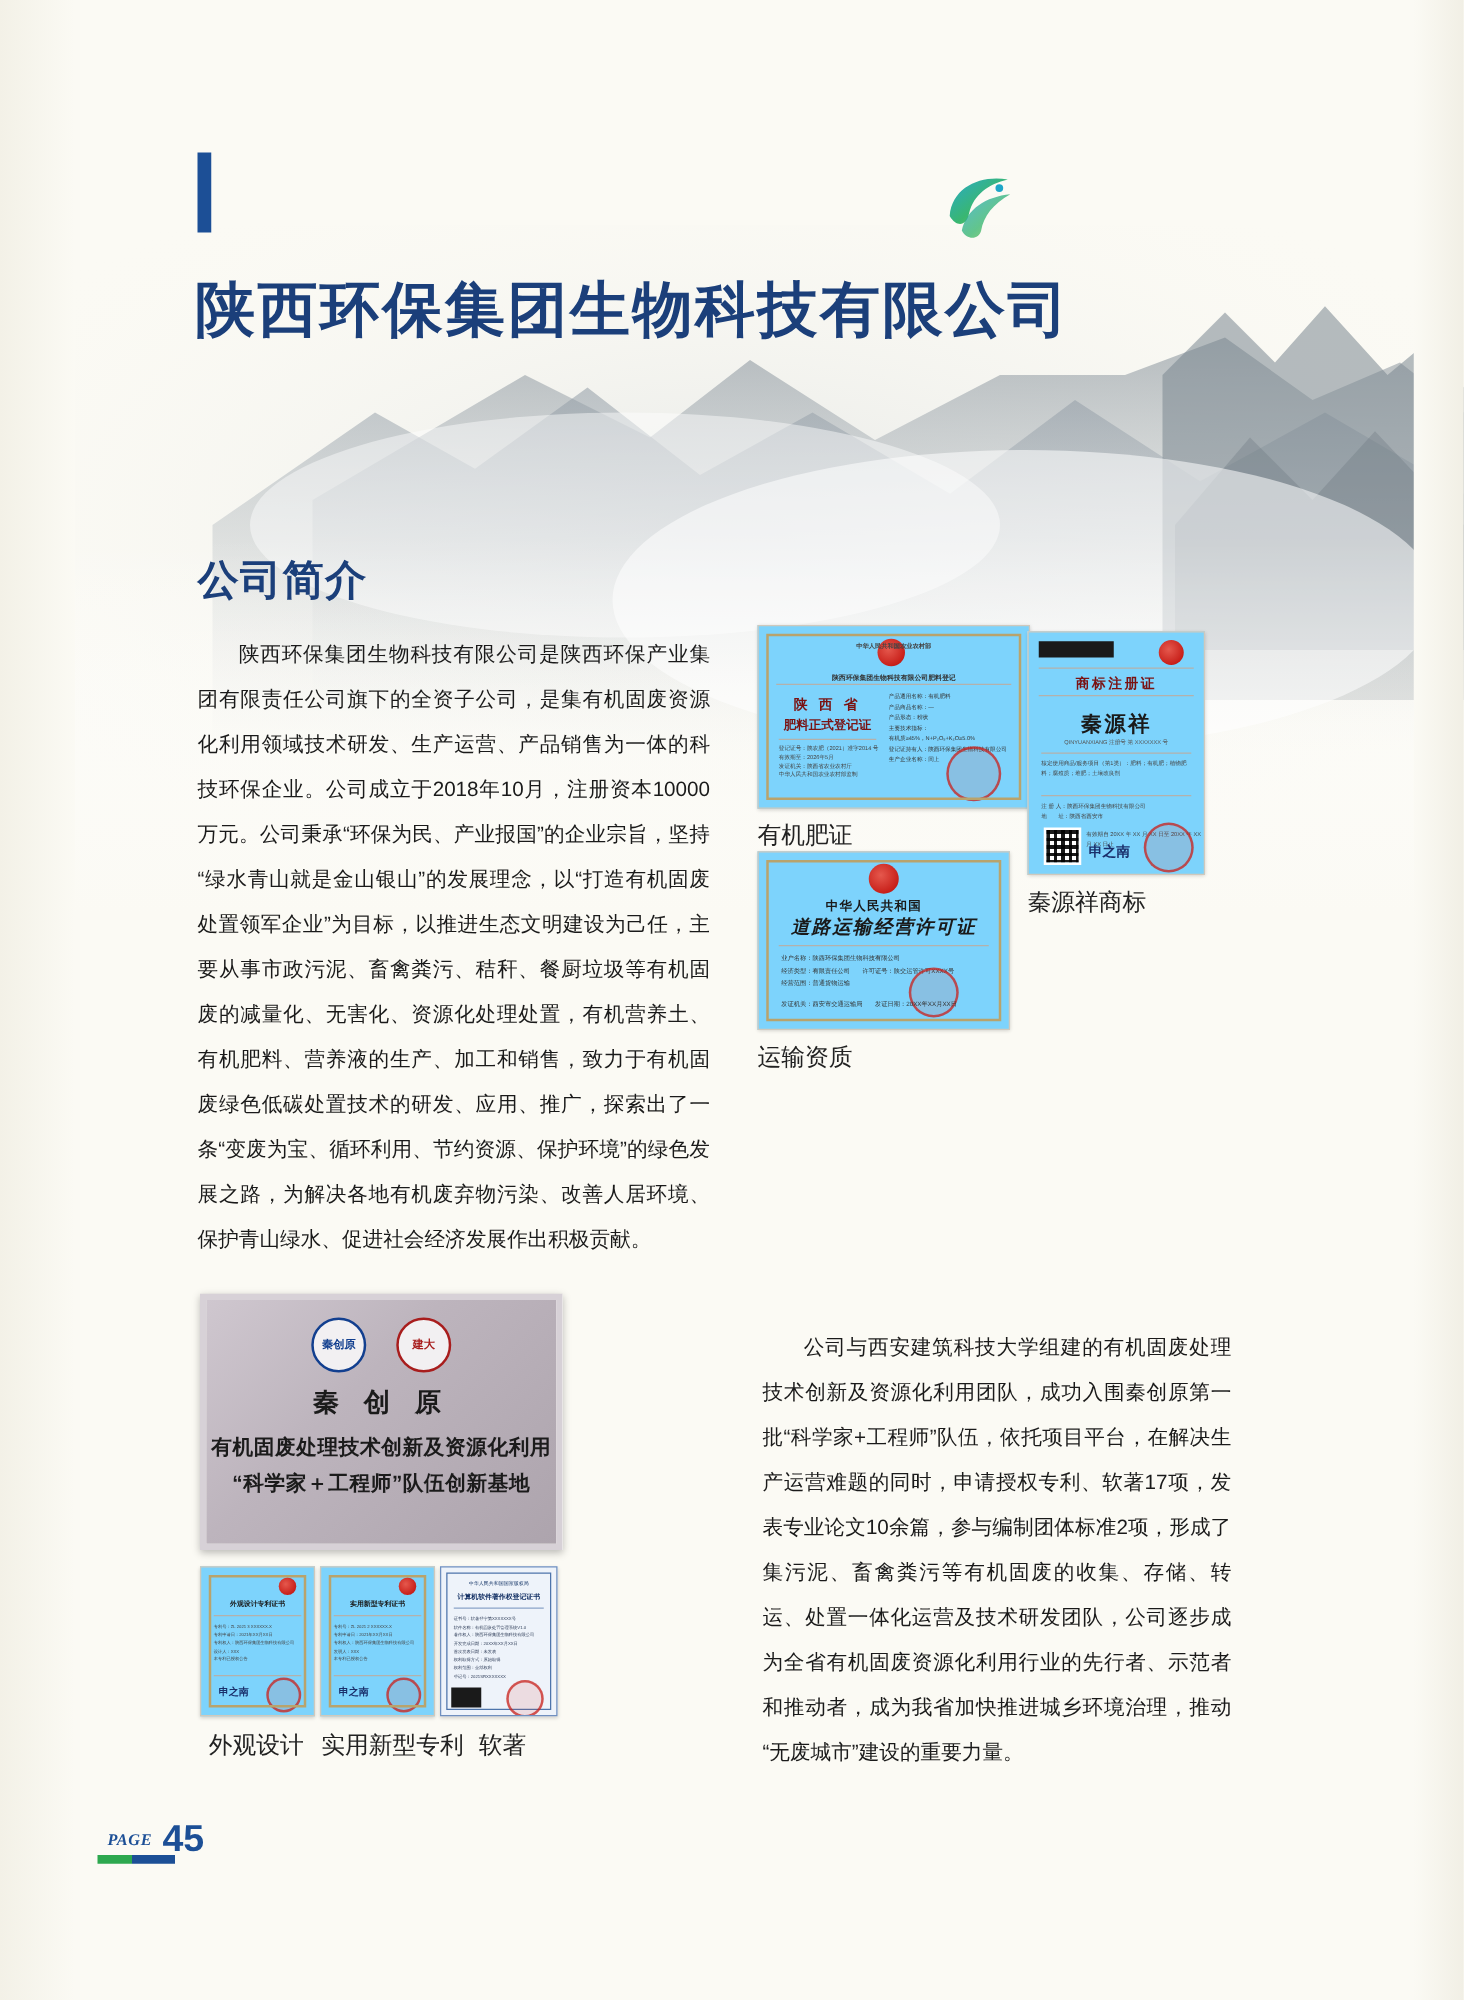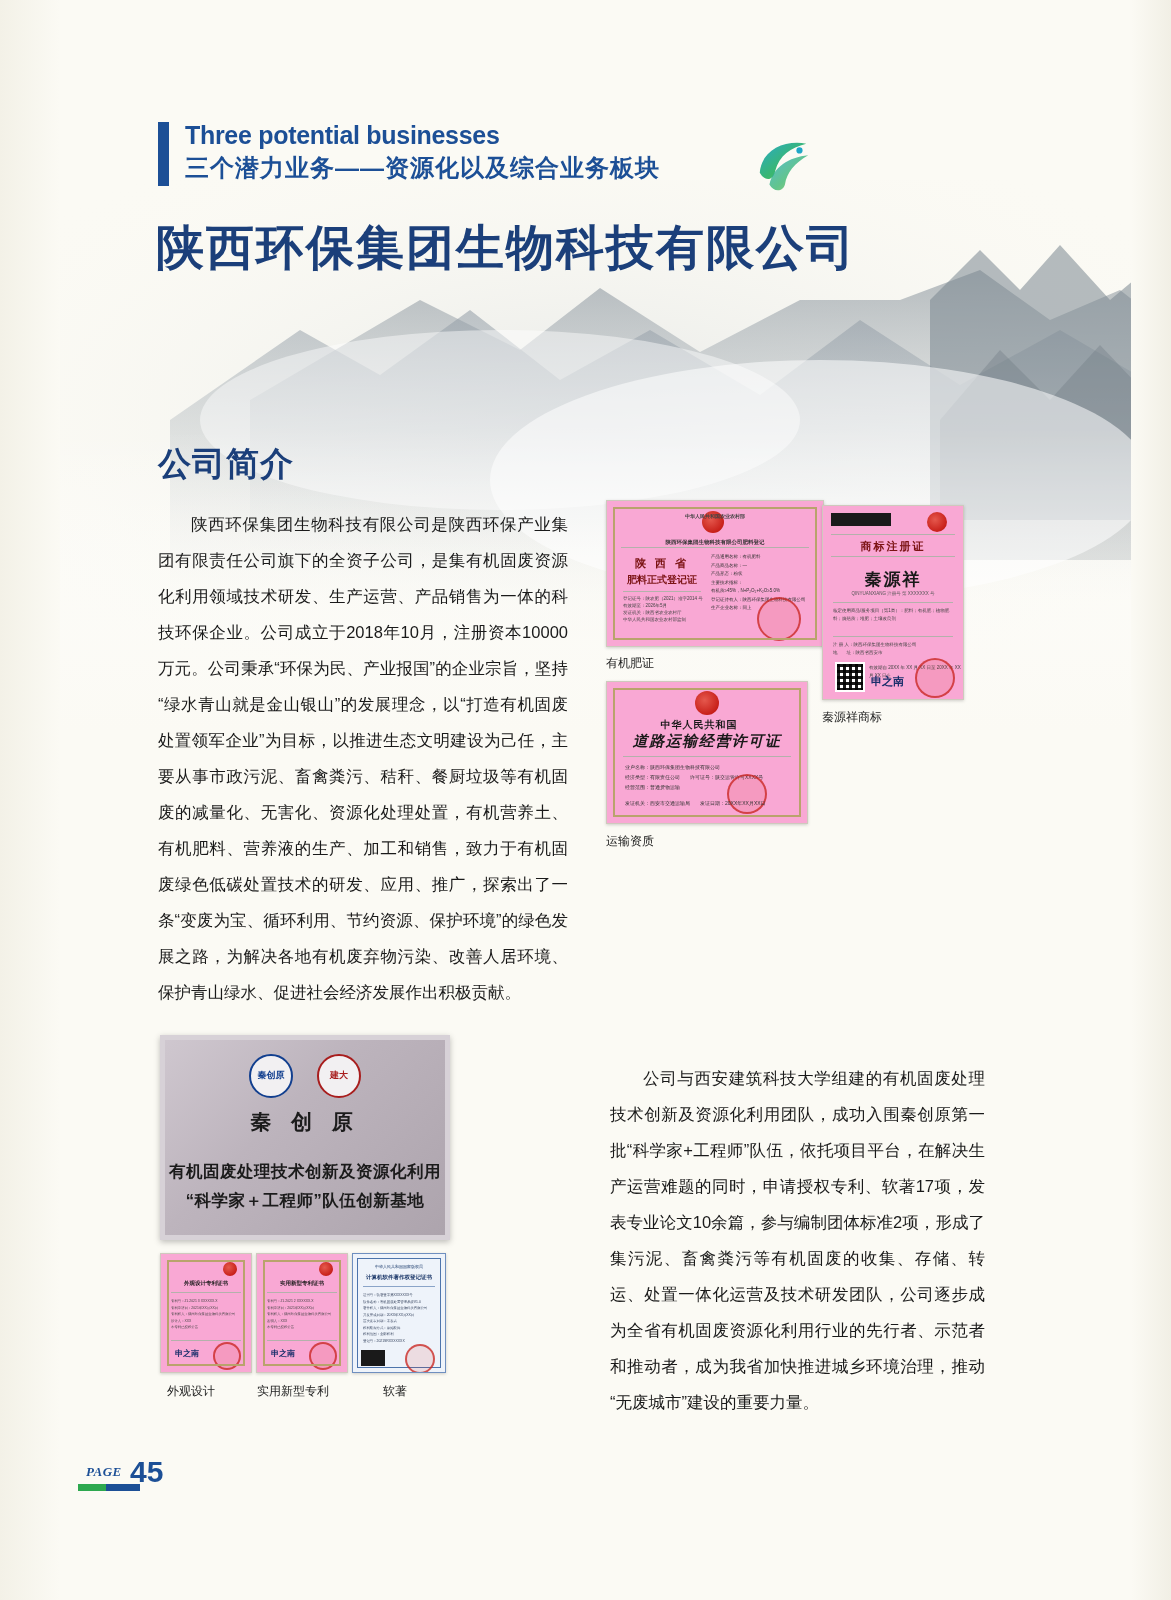--- a/index.html
+++ b/index.html
@@ -127,32 +127,32 @@
   }
 
   
   .cert {
     position: absolute;
     background: #fff;
     box-sizing: border-box;
   }
   .cert-caption {
     position: absolute;
-    font-size: 12px;
+    font-size: 19px;
     color: #222;
     white-space: nowrap;
     font-family: Liberation Mono, monospace;
   }
 
   
   .paper {
     width: 100%;
     height: 100%;
     position: relative;
-    background: #f9a8d4;
+    background: #7dd3fc;
     border: 1px solid #cfc9bd;
     box-shadow: 0 1px 3px rgba(0,0,0,0.18);
     overflow: hidden;
   }
   .paper.inner-border::after {
     content: "";
     position: absolute;
     inset: 6px;
     border: 2px solid #b9a36c;
   }
@@ -237,21 +237,21 @@
     font-size: 21px;
     color: #1b1b1b;
     letter-spacing: 7px;
     margin-top: 10px;
   }
   .plaque-t2 {
     font-weight: bold;
     font-size: 16.5px;
     color: #1b1b1b;
     letter-spacing: 0.5px;
-    margin-top: 25px;
+    margin-top: 11px;
   }
   .plaque-t3 {
     font-weight: bold;
     font-size: 16.5px;
     color: #1b1b1b;
     letter-spacing: 0.5px;
     margin-top: 7px;
   }
 
   
@@ -323,24 +323,20 @@
     <ellipse cx="820" cy="480" rx="330" ry="120" fill="#ffffff" opacity="0.55"></ellipse>
     <ellipse cx="500" cy="420" rx="300" ry="90" fill="#ffffff" opacity="0.45"></ellipse>
   </svg>
   <div class="page-edge-left"></div>
   <div class="page-edge-right"></div>
 </div>
 
 <div class="header">
   <div class="eyebrow-row">
     <div class="blue-bar"></div>
-    <div>
-      <div class="eyebrow-en">Three potential businesses</div>
-      <div class="eyebrow-cn">三个潜力业务——资源化以及综合业务板块</div>
-    </div>
   </div>
 </div>
 
 <svg class="swirl" viewBox="0 0 64 64" xmlns="http://www.w3.org/2000/svg">
   <defs>
     <linearGradient id="swg" x1="0" y1="0" x2="1" y2="1">
       <stop offset="0%" stop-color="#1ea6c8"></stop>
       <stop offset="55%" stop-color="#2fb36a"></stop>
       <stop offset="100%" stop-color="#8cc63f"></stop>
     </linearGradient>

